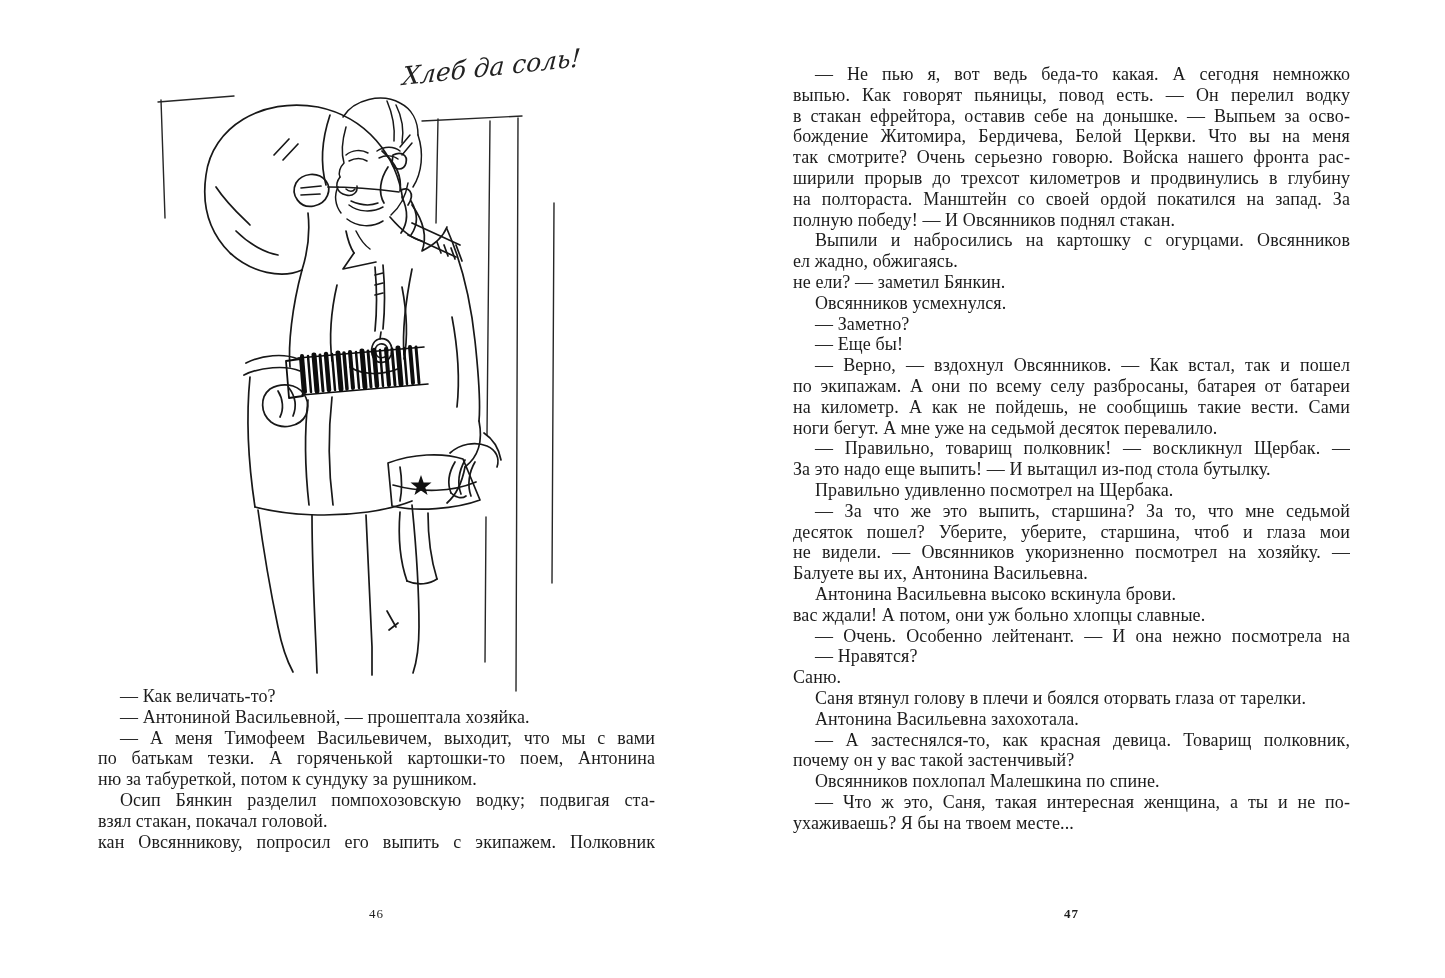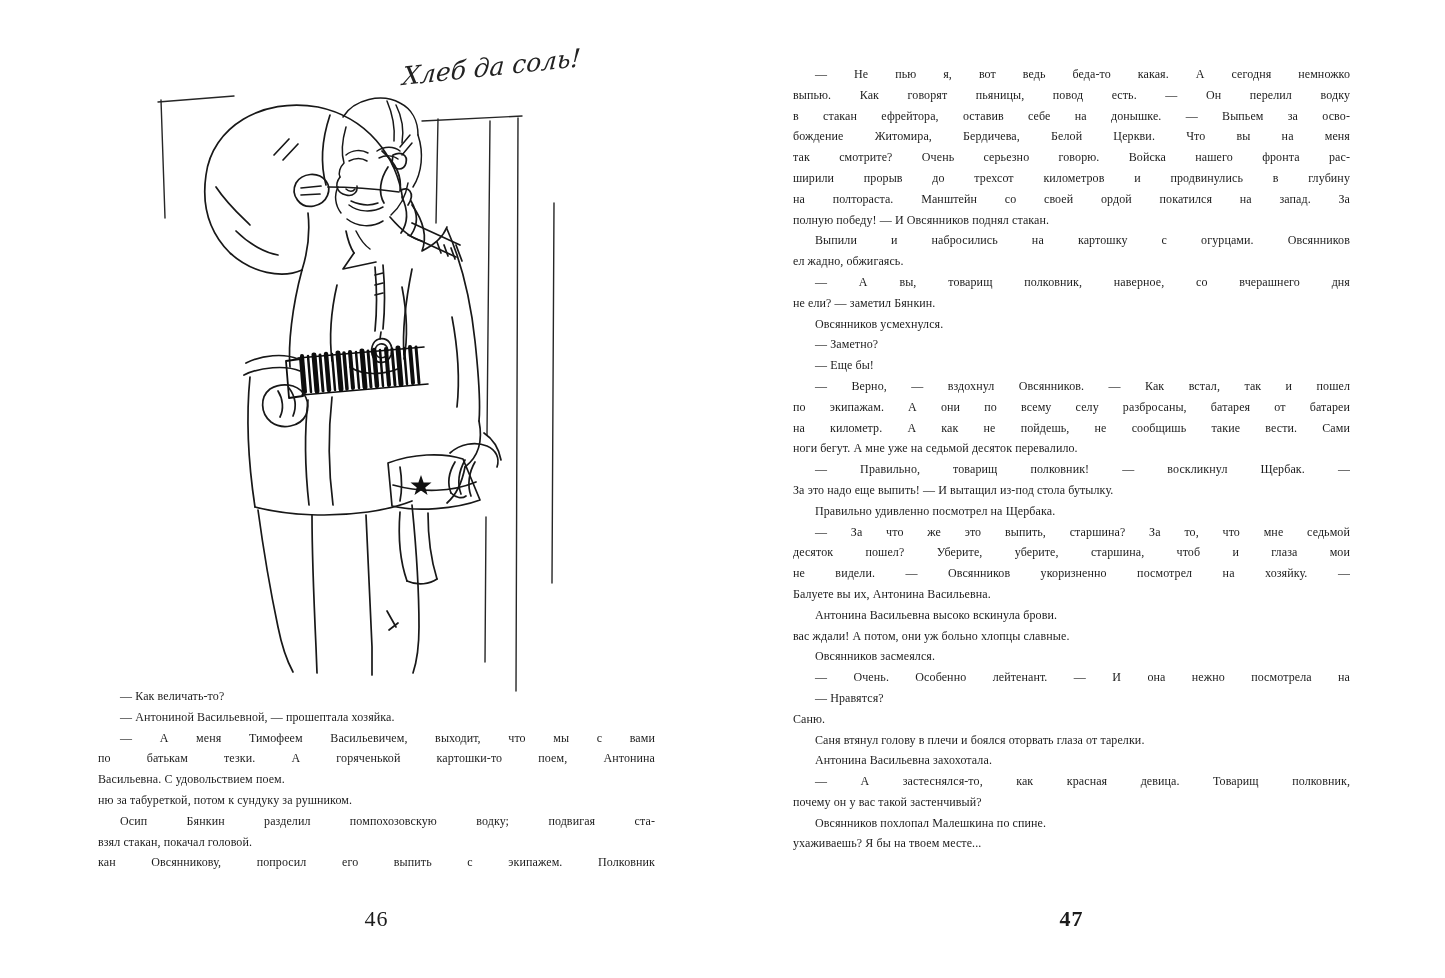--- a/index.html
+++ b/index.html
@@ -10,29 +10,29 @@
   }
   .page { position:absolute; top:0; height:978px; }
   .page.left  { left:0; width:722px; }
   .page.right { left:722px; width:723px; }
 
   .textcol { position:absolute; }
   .textcol.leftcol  { left:98px;  top:686px; width:557px; }
   .textcol.rightcol { left:71px;  top:64px;  width:557px; } 
 
   .line {
-    height:20.8px; line-height:20.8px; font-size:12px;
+    height:20.8px; line-height:20.8px; font-size:18px;
     overflow:hidden; text-align:left; letter-spacing:0.1px;
   }
   .line.j { text-align:justify; text-align-last:justify; }
   .line.ind { text-indent:22px; }
 
   .pagenum {
     position:absolute; width:557px; text-align:center;
-    font-size:22px; letter-spacing:1px;
+    font-size:13px; letter-spacing:1px;
   }
   .pagenum.pn-left  { left:98px; top:906px; }
   .pagenum.pn-right { left:71px; top:906px;font-weight:bold; }
 
   .caption {
     position:absolute; left:402px; top:52px; width:190px;
     font-family:"DejaVu Serif",serif; font-style:italic;
     font-size:25px; color:#222;
     transform:rotate(-6deg) skewX(-10deg);
     white-space:nowrap;
@@ -192,21 +192,20 @@
     </g>
   </svg>
 
   <div class="caption">Хлеб да соль!</div>
 
   <div class="textcol leftcol">
       <div class="line ind">— Как величать-то?</div>
       <div class="line ind">— Антониной Васильевной, — прошептала хозяйка.</div>
       <div class="line j ind">— А меня Тимофеем Васильевичем, выходит, что мы с вами</div>
       <div class="line j">по батькам тезки. А горяченькой картошки-то поем, Антонина</div>
-      <div class="line">Васильевна. С удовольствием поем.</div>
       <div class="line">ню за табуреткой, потом к сундуку за рушником.</div>
       <div class="line j ind">Осип Бянкин разделил помпохозовскую водку; подвигая ста-</div>
       <div class="line">взял стакан, покачал головой.</div>
       <div class="line j">кан Овсянникову, попросил его выпить с экипажем. Полковник</div>
     </div>
 
   <div class="pagenum pn-left">46</div>
 </div>
 
 <div class="page right">
@@ -214,44 +213,43 @@
       <div class="line j ind">— Не пью я, вот ведь беда-то какая. А сегодня немножко</div>
       <div class="line j">выпью. Как говорят пьяницы, повод есть. — Он перелил водку</div>
       <div class="line j">в стакан ефрейтора, оставив себе на донышке. — Выпьем за осво-</div>
       <div class="line j">бождение Житомира, Бердичева, Белой Церкви. Что вы на меня</div>
       <div class="line j">так смотрите? Очень серьезно говорю. Войска нашего фронта рас-</div>
       <div class="line j">ширили прорыв до трехсот километров и продвинулись в глубину</div>
       <div class="line j">на полтораста. Манштейн со своей ордой покатился на запад. За</div>
       <div class="line">полную победу! — И Овсянников поднял стакан.</div>
       <div class="line j ind">Выпили и набросились на картошку с огурцами. Овсянников</div>
       <div class="line">ел жадно, обжигаясь.</div>
-      <div class="line j ind">— А вы, товарищ полковник, наверное, со вчерашнего дня</div>
       <div class="line">не ели? — заметил Бянкин.</div>
       <div class="line ind">Овсянников усмехнулся.</div>
       <div class="line ind">— Заметно?</div>
       <div class="line ind">— Еще бы!</div>
       <div class="line j ind">— Верно, — вздохнул Овсянников. — Как встал, так и пошел</div>
       <div class="line j">по экипажам. А они по всему селу разбросаны, батарея от батареи</div>
       <div class="line j">на километр. А как не пойдешь, не сообщишь такие вести. Сами</div>
       <div class="line">ноги бегут. А мне уже на седьмой десяток перевалило.</div>
       <div class="line j ind">— Правильно, товарищ полковник! — воскликнул Щербак. —</div>
       <div class="line">За это надо еще выпить! — И вытащил из-под стола бутылку.</div>
       <div class="line ind">Правильно удивленно посмотрел на Щербака.</div>
       <div class="line j ind">— За что же это выпить, старшина? За то, что мне седьмой</div>
       <div class="line j">десяток пошел? Уберите, уберите, старшина, чтоб и глаза мои</div>
       <div class="line j">не видели. — Овсянников укоризненно посмотрел на хозяйку. —</div>
       <div class="line">Балуете вы их, Антонина Васильевна.</div>
       <div class="line ind">Антонина Васильевна высоко вскинула брови.</div>
       <div class="line">вас ждали! А потом, они уж больно хлопцы славные.</div>
-      <div class="line ind">Овсянников засмеялся.</div>
       <div class="line j ind">— Очень. Особенно лейтенант. — И она нежно посмотрела на</div>
       <div class="line ind">— Нравятся?</div>
       <div class="line">Саню.</div>
       <div class="line ind">Саня втянул голову в плечи и боялся оторвать глаза от тарелки.</div>
       <div class="line ind">Антонина Васильевна захохотала.</div>
       <div class="line j ind">— А застеснялся-то, как красная девица. Товарищ полковник,</div>
       <div class="line">почему он у вас такой застенчивый?</div>
       <div class="line ind">Овсянников похлопал Малешкина по спине.</div>
+      <div class="line j ind">— Что ж это, Саня, такая интересная женщина, а ты и не по-</div>
       <div class="line">ухаживаешь? Я бы на твоем месте...</div>
     </div>
 
   <div class="pagenum pn-right">47</div>
 </div>
 
 </body></html>

